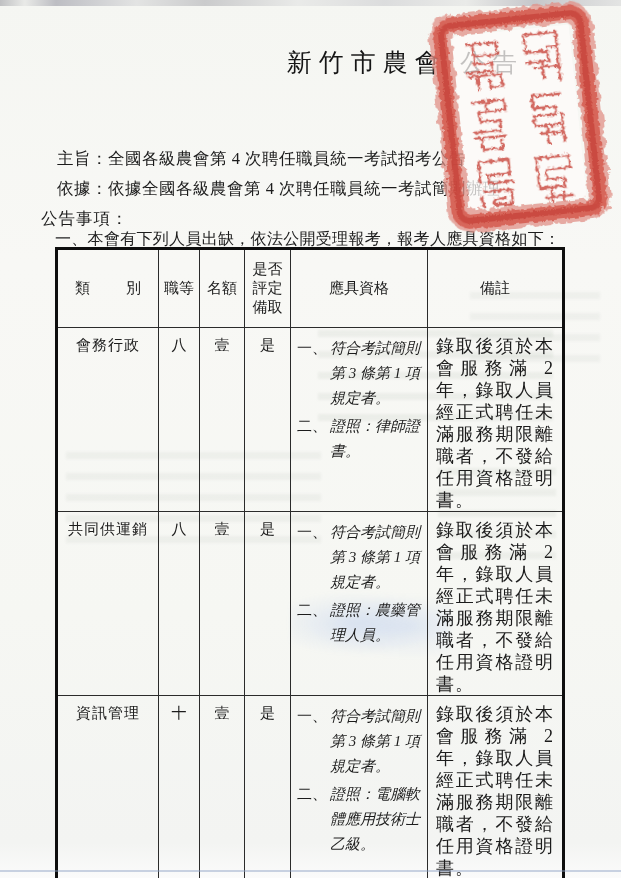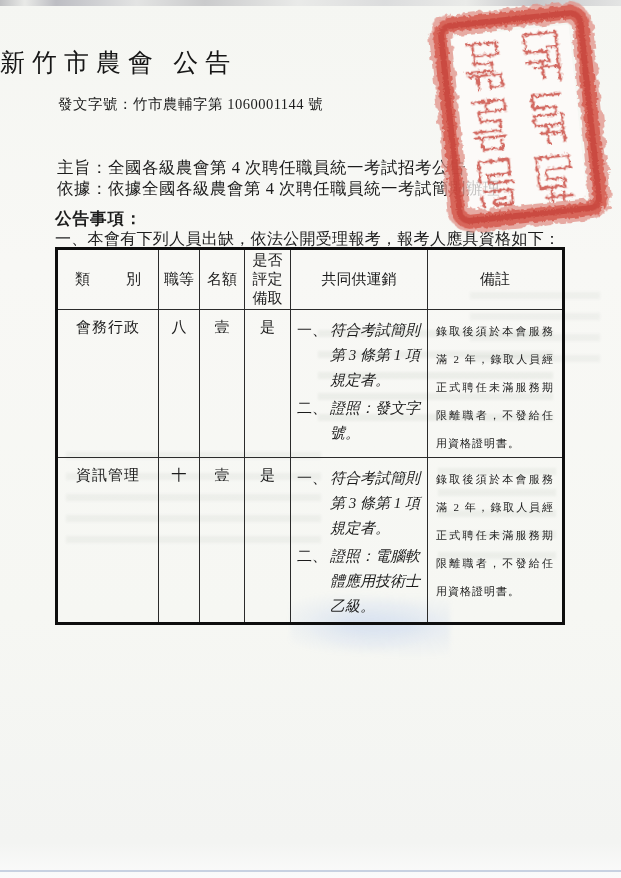--- a/index.html
+++ b/index.html
@@ -37,69 +37,68 @@
   .bleed.b4{left:470px;top:292px;width:130px;height:70px;opacity:.45;}
   .blue-blob{
     position:absolute;left:290px;top:588px;width:160px;height:70px;
     background:radial-gradient(ellipse at 40% 50%,rgba(110,150,230,.16),rgba(110,150,230,0) 65%),
                radial-gradient(ellipse at 75% 55%,rgba(110,150,230,.13),rgba(110,150,230,0) 60%);
     filter:blur(2px);
   }
   
   .doc-title{
     position:absolute;top:46px;left:0;width:524px;
-    text-align:left;font-size:25px;letter-spacing:7px;
+    text-align:right;font-size:25px;letter-spacing:7px;
     color:#161616;white-space:nowrap;
   }
   .meta-block{position:absolute;top:93px;left:58px;font-size:14.5px;line-height:23px;letter-spacing:.5px;}
-  .subject-line{position:absolute;top:157px;left:57px;font-size:16.5px;letter-spacing:.5px;white-space:nowrap;}
+  .subject-line{position:absolute;top:148px;left:57px;font-size:16.5px;letter-spacing:.5px;white-space:nowrap;}
   .basis-line{position:absolute;top:178px;left:57px;font-size:16.5px;letter-spacing:.5px;white-space:nowrap;text-align:center;}
-  .announce-heading{position:absolute;top:208px;left:55px;font-size:16.5px;letter-spacing:1px;font-weight:bold;}
+  .announce-heading{position:absolute;top:208px;left:41px;font-size:16.5px;letter-spacing:1px;}
   .item-one{position:absolute;top:229px;left:55px;width:515px;font-size:16px;letter-spacing:.3px;white-space:nowrap;}
   
   .tbl-wrap{position:absolute;top:247px;left:55px;}
   table.announce{
     border-collapse:collapse;border:3px solid #0e0e0e;
     table-layout:fixed;width:507px;background:transparent;
   }
   table.announce th,table.announce td{border:1.5px solid #2b2b2b;overflow:hidden;}
   table.announce th{
     font-weight:normal;font-size:15px;line-height:19px;
-    text-align:center;vertical-align:middle;padding:1px 1px;
+    text-align:center;vertical-align:middle;padding:10px 1px;
   }
   .th-cat-inner{display:inline-block;width:66px;text-align:justify;text-align-last:justify;}
   td.cell-cat{text-align:center;vertical-align:top;padding-top:8px;font-size:15px;letter-spacing:1px;}
   td.cell-mid{text-align:center;vertical-align:top;padding-top:8px;font-size:15px;}
   td.cell-qual{vertical-align:top;padding:8px 2px 0 6px;font-size:15px;}
   .q-item{display:flex;line-height:25px;margin-bottom:3px;}
   .q-no{flex:0 0 33px;}
   .q-text{flex:1;font-style:italic;}
   td.cell-notes{
     vertical-align:top;padding:7px 8px 0 8px;
-    font-size:11px;line-height:28px;letter-spacing:1px;text-align:justify;
+    font-size:18px;line-height:22px;letter-spacing:1px;text-align:justify;
   }
   
   .seal{position:absolute;left:434px;top:6px;width:172px;height:222px;transform:rotate(-6deg);}
 </style>
 </head>
 <body>
 
 <div class="page">
 
   <div class="scan-edge-top"></div>
   <div class="bleed b1"></div>
   <div class="bleed b2"></div>
   <div class="bleed b3"></div>
   <div class="bleed b4"></div>
   <div class="blue-blob"></div>
 
   <div class="doc-title">新竹市農會 公告</div>
 
   <div class="meta-block">
-    <div>發文字號：竹市農輔字第 1060001144 號</div>
   </div>
 
   <div class="subject-line">主旨：全國各級農會第 4 次聘任職員統一考試招考公告</div>
   <div class="basis-line">依據：依據全國各級農會第 4 次聘任職員統一考試簡則辦理</div>
   <div class="announce-heading">公告事項：</div>
   <div class="item-one">一、本會有下列人員出缺，依法公開受理報考，報考人應具資格如下：</div>
 
   <div class="tbl-wrap">
     <table class="announce">
       <colgroup>
@@ -109,42 +108,59 @@
         <col style="width:46px">
           <col style="width:137px">
           <col style="width:136px">
       </colgroup>
       <tbody>
           <tr style="height:55px">
         <th><span class="th-cat-inner">類別</span></th>
         <th>職等</th>
         <th>名額</th>
         <th>是否評定備取</th>
-        <th>共同供運銷</th>
+        <th>應具資格</th>
         <th>備註</th>
       </tr>
 
       <tr style="height:141px">
         <td class="cell-cat">會務行政</td>
         <td class="cell-mid">八</td>
         <td class="cell-mid">壹</td>
         <td class="cell-mid">是</td>
         <td class="cell-qual">
           <div class="q-item">
             <span class="q-no">一、</span>
             <span class="q-text">符合考試簡則第 3 條第 1 項規定者。</span>
           </div>
           <div class="q-item">
             <span class="q-no">二、</span>
-            <span class="q-text">證照：發文字號。</span>
+            <span class="q-text">證照：律師證書。</span>
           </div>
         </td>
         <td class="cell-notes">錄取後須於本會服務滿 2 年，錄取人員經正式聘任未滿服務期限離職者，不發給任用資格證明書。</td>
       </tr>
 
+      <tr style="height:134px">
+        <td class="cell-cat">共同供運銷</td>
+        <td class="cell-mid">八</td>
+        <td class="cell-mid">壹</td>
+        <td class="cell-mid">是</td>
+        <td class="cell-qual">
+          <div class="q-item">
+            <span class="q-no">一、</span>
+            <span class="q-text">符合考試簡則第 3 條第 1 項規定者。</span>
+          </div>
+          <div class="q-item">
+            <span class="q-no">二、</span>
+            <span class="q-text">證照：農藥管理人員。</span>
+          </div>
+        </td>
+        <td class="cell-notes">錄取後須於本會服務滿 2 年，錄取人員經正式聘任未滿服務期限離職者，不發給任用資格證明書。</td>
+      </tr>
 
       <tr style="height:131px">
         <td class="cell-cat">資訊管理</td>
         <td class="cell-mid">十</td>
         <td class="cell-mid">壹</td>
         <td class="cell-mid">是</td>
         <td class="cell-qual">
           <div class="q-item">
             <span class="q-no">一、</span>
             <span class="q-text">符合考試簡則第 3 條第 1 項規定者。</span>

